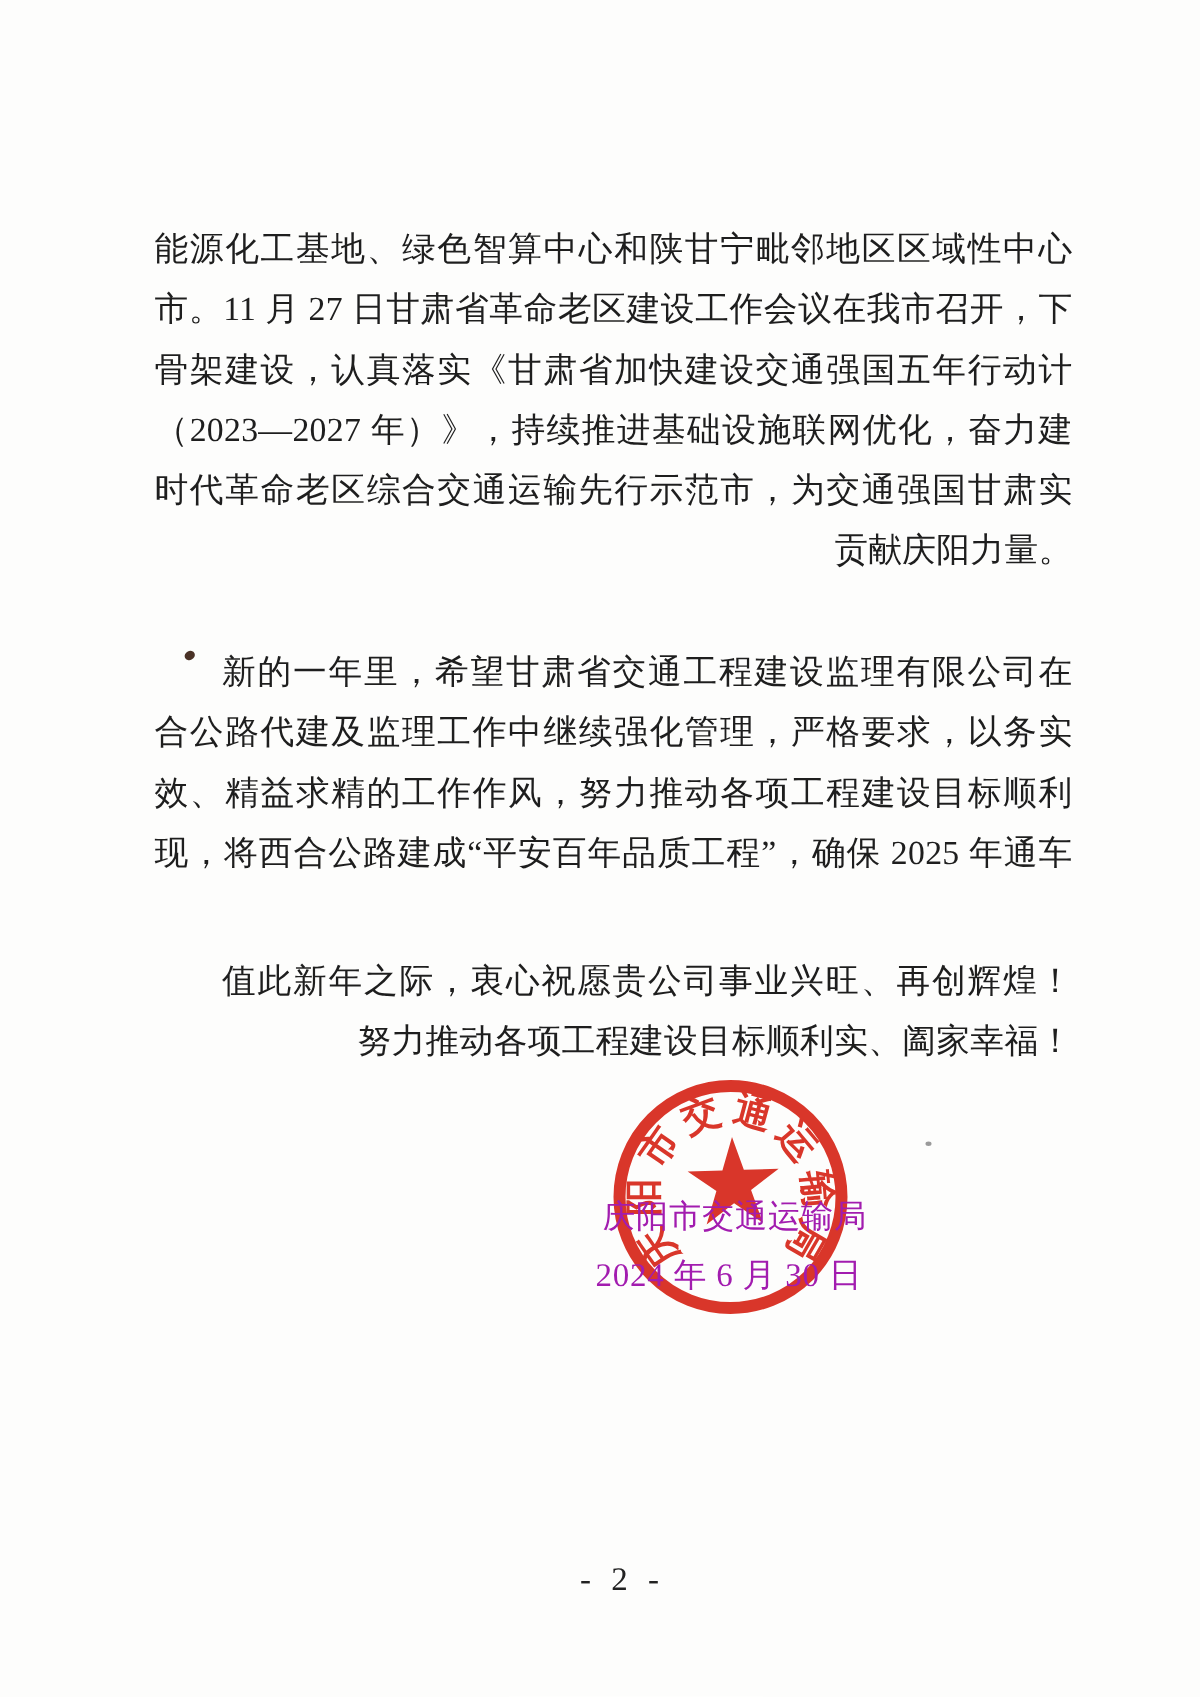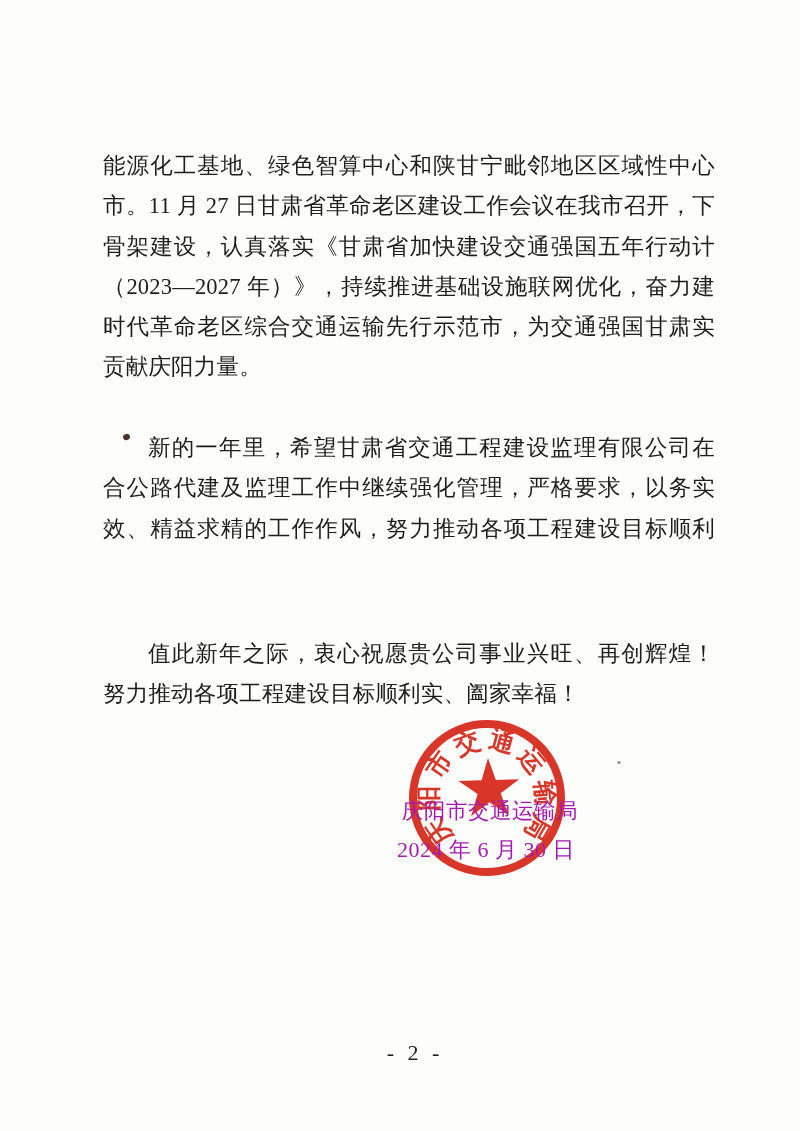--- a/index.html
+++ b/index.html
@@ -19,21 +19,21 @@
   .para-1{top:146px;}
   .para-2{top:428px;}
   .para-3{top:634px;}
   .line{
     width:612px;height:40.3px;line-height:40.3px;
     font-size:22.5px;color:#1e1e1e;
     letter-spacing:0.2px;
     white-space:nowrap;
   }
   .line.full{text-align:justify;text-align-last:justify;white-space:normal;overflow:hidden;}
-  .line.last{text-align:left;}
+  .line.last{text-align:right;}
   .line.indent{text-indent:45px;}
   
   .sig{position:absolute;color:#a21caf;white-space:nowrap;z-index:3;}
   .sig-agency{left:402px;top:796px;font-size:21.5px;letter-spacing:0.5px;}
   .sig-date{left:397px;top:835px;font-size:22px;letter-spacing:0.5px;}
   
   .seal{
     position:absolute;left:397px;top:708px;width:180px;height:180px;
     z-index:2;opacity:0.93;
   }
@@ -81,20 +81,21 @@
     <div class="line full">骨架建设，认真落实《甘肃省加快建设交通强国五年行动计划</div>
     <div class="line full">（2023—2027 年）》，持续推进基础设施联网优化，奋力建设新</div>
     <div class="line full">时代革命老区综合交通运输先行示范市，为交通强国甘肃实践</div>
     <div class="line last">贡献庆阳力量。</div>
   </div>
 
   <div class="para para-2">
     <div class="line full indent">新的一年里，希望甘肃省交通工程建设监理有限公司在西</div>
     <div class="line full">合公路代建及监理工作中继续强化管理，严格要求，以务实高</div>
     <div class="line full">效、精益求精的工作作风，努力推动各项工程建设目标顺利实</div>
+    <div class="line full">现，将西合公路建成“平安百年品质工程”，确保 2025 年通车</div>
   </div>
 
   <div class="para para-3">
     <div class="line full indent">值此新年之际，衷心祝愿贵公司事业兴旺、再创辉煌！祝</div>
     <div class="line last">努力推动各项工程建设目标顺利实、阖家幸福！</div>
   </div>
 
   <div class="sig sig-agency">庆阳市交通运输局</div>
   <div class="sig sig-date">2024 年 6 月 30 日</div>
 

